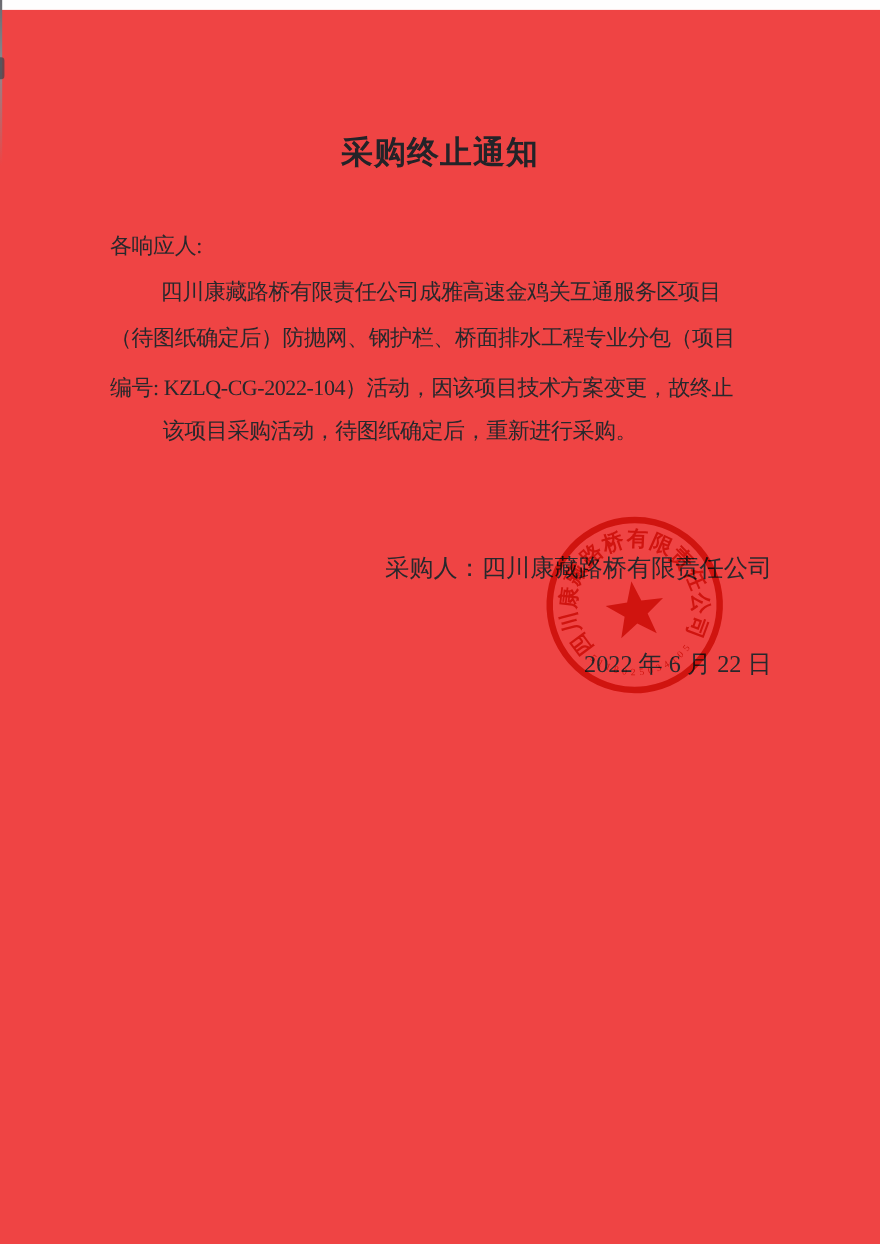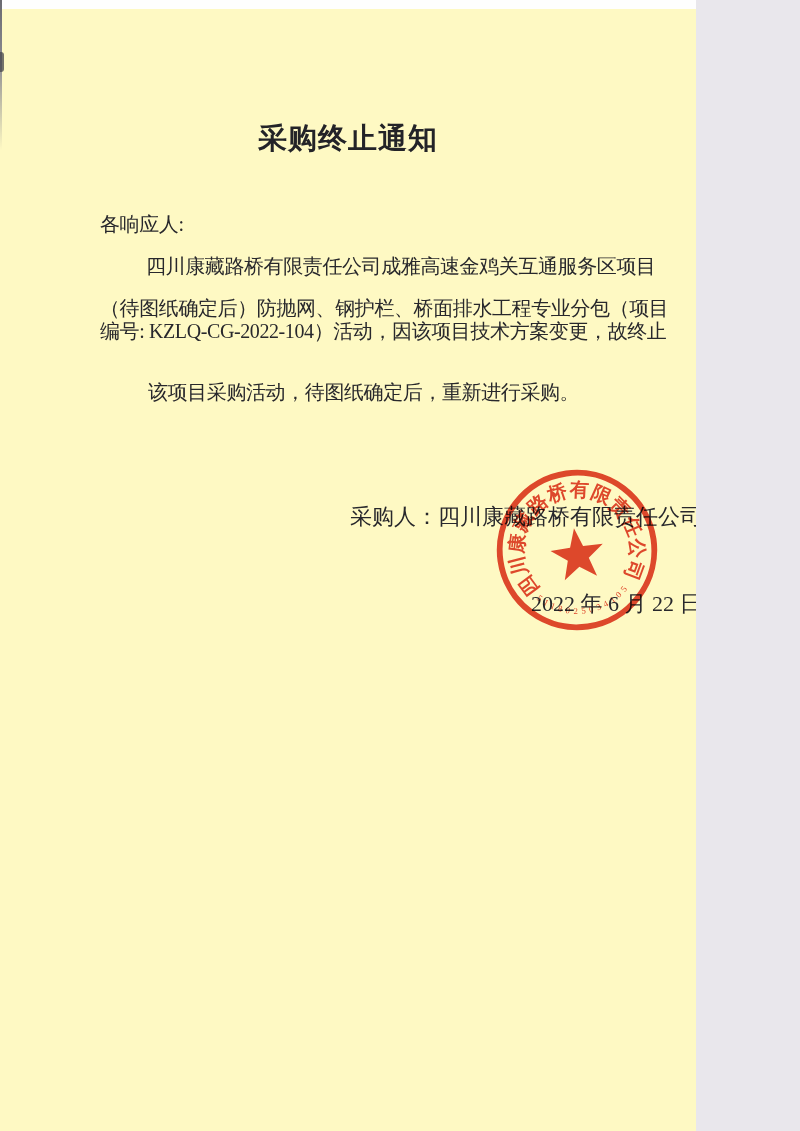--- a/index.html
+++ b/index.html
@@ -2,22 +2,22 @@
 <html><head>
 <meta charset="utf-8">
 <style>
   html,body{margin:0;padding:0;}
   body{
     width:800px;height:1131px;
     background:#e9e7ec;
     font-family:"Liberation Serif","DejaVu Serif",serif;
   }
   .page{
-    position:relative;width:696px;height:1131px;overflow:hidden;
-    background:#fef9c3;
+    position:relative;width:800px;height:1131px;overflow:hidden;
+    background:#ef4444;
     color:#28282c;
   }
   .top-strip{
     position:absolute;left:0;top:0;width:800px;height:9px;
     background:#fefefe;
   }
   .edge-left{
     position:absolute;left:0;top:0;width:2px;height:150px;
     background:linear-gradient(#6a6a70,#8a8a90 40%,rgba(160,160,170,0));
   }
@@ -65,21 +65,21 @@
   <div class="top-strip"></div>
   <div class="edge-left"></div>
   <div class="edge-speck"></div>
 
   <div class="doc-title">采购终止通知</div>
 
   <div>
     <div class="line" style="top:213px;">各响应人:</div>
     <div class="line indent" style="top:255px;text-align:center;">四川康藏路桥有限责任公司成雅高速金鸡关互通服务区项目</div>
     <div class="line" style="top:297px;">（待图纸确定后）防抛网、钢护栏、桥面排水工程专业分包（项目</div>
-    <div class="line" style="top:320px;text-align:center;">编号: KZLQ-CG-2022-104）活动，因该项目技术方案变更，故终止</div>
+    <div class="line" style="top:342px;text-align:center;">编号: KZLQ-CG-2022-104）活动，因该项目技术方案变更，故终止</div>
     <div class="line" style="top:381px;margin-left:48px;">该项目采购活动，待图纸确定后，重新进行采购。</div>
   </div>
 
   <div class="sig-line"><span>采购人：</span><span>四川康藏路桥有限责任公司</span></div>
 
   <div class="date-line">2022 年 6 月 22 日</div>
 
   <svg class="seal" viewBox="0 0 200 200" aria-hidden="true">
     <defs>
       <path id="arcTop" d="M 47.6,136.7 A 64,64 0 1 1 152.4,136.7" fill="none"></path>

